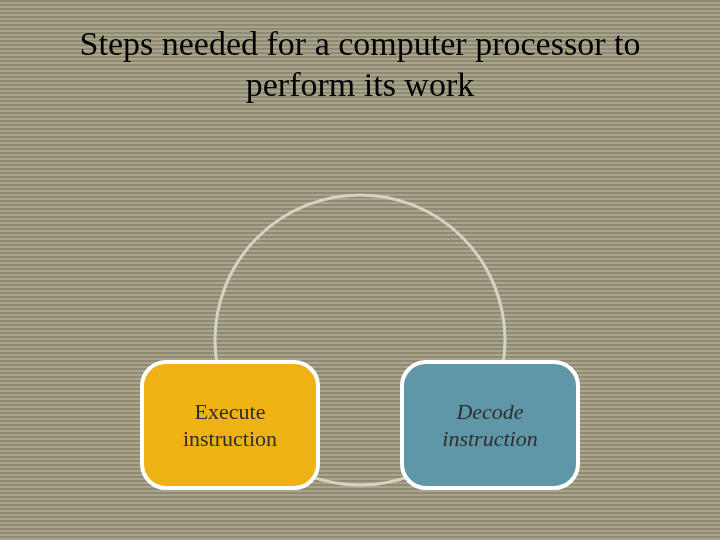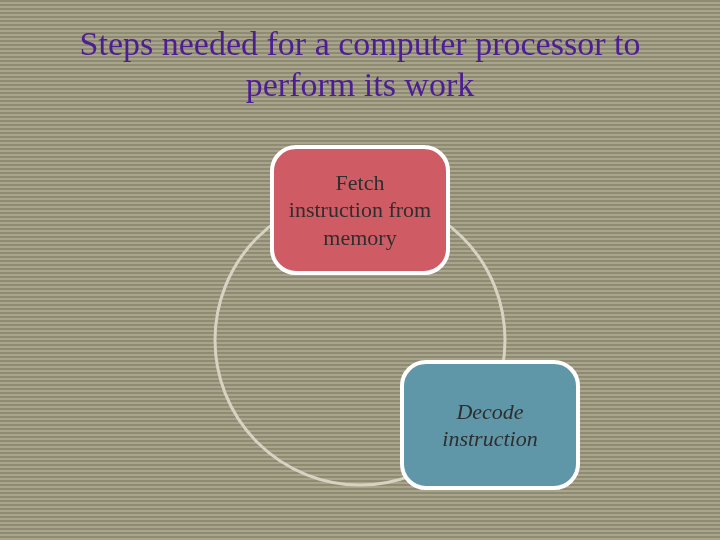--- a/index.html
+++ b/index.html
@@ -16,21 +16,21 @@
     position: relative;
   }
   .title {
     position: absolute;
     top: 24px;
     left: 0;
     right: 0;
     text-align: center;
     font-size: 34px;
     line-height: 1.2;
-    color: #4c1d95;
+    color: #000000;
     padding: 0 40px;
   }
   .diagram {
     position: absolute;
     top: 145px;
     left: 0;
     width: 720px;
     height: 380px;
   }
   .circle-svg {
@@ -76,21 +76,21 @@
 </head>
 <body>
 
 <div class="title">Steps needed for a computer processor to perform its work</div>
 
 <div class="diagram">
   <svg class="circle-svg" viewBox="0 0 720 380">
     <circle cx="360" cy="195" r="145" fill="none" stroke="#d6d3c2" stroke-width="3"></circle>
   </svg>
 
-  <div class="node node-fetch">
-    <span>Fetch instruction from memory</span>
-  </div>
 
   <div class="node node-decode">
     <span>Decode instruction</span>
   </div>
 
+  <div class="node node-execute">
+    <span>Execute instruction</span>
+  </div>
 </div>
 
 </body></html>

